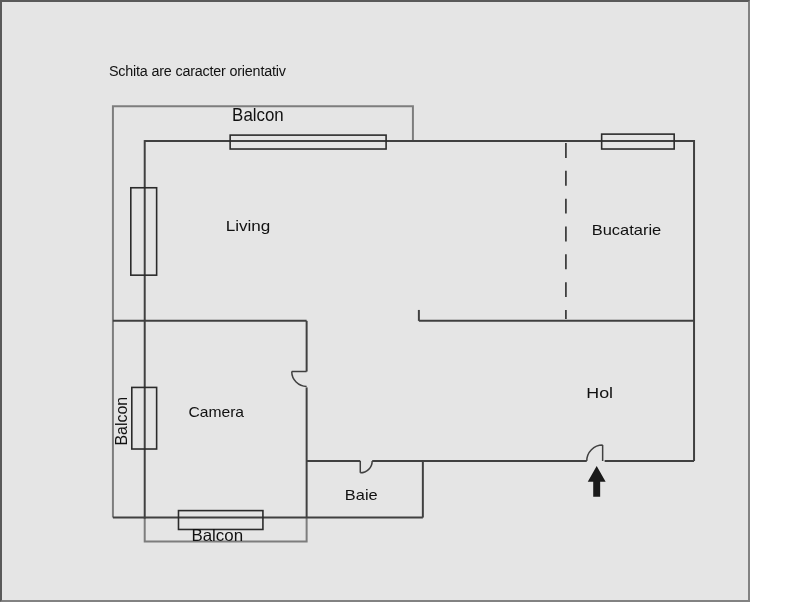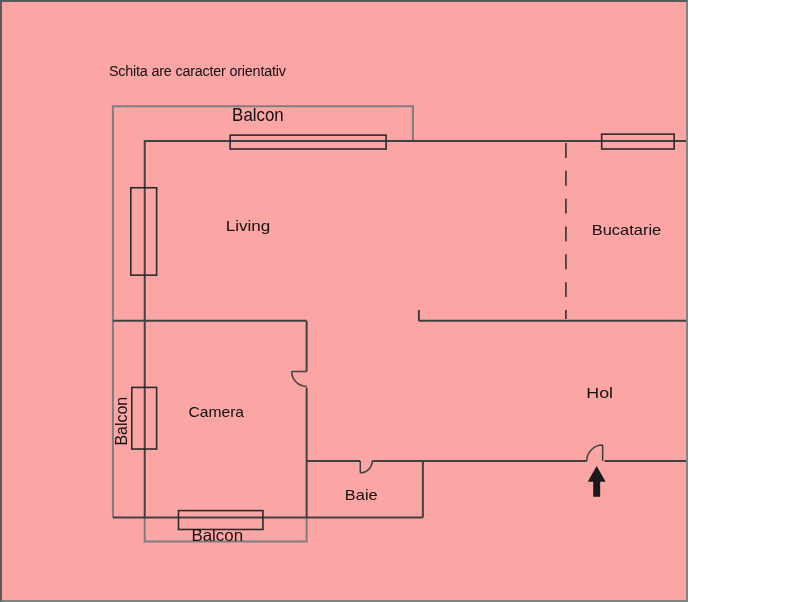--- a/index.html
+++ b/index.html
@@ -3,24 +3,24 @@
 <meta charset="utf-8">
 <style>
   html, body {
     margin: 0;
     padding: 0;
     background: #ffffff;
     font-family: "Liberation Sans", sans-serif;
   }
   .page {
     position: relative;
-    width: 688px;
+    width: 750px;
     height: 602px;
     box-sizing: border-box;
-    background: #fca5a5;
+    background: #e5e5e5;
     border-style: solid;
     border-width: 2px;
     border-color: #5a5a5a #828282 #828282 #5a5a5a;
     overflow: hidden;
   }
   .plan-svg {
     position: absolute;
     left: 0;
     top: 0;
     width: 798px;

